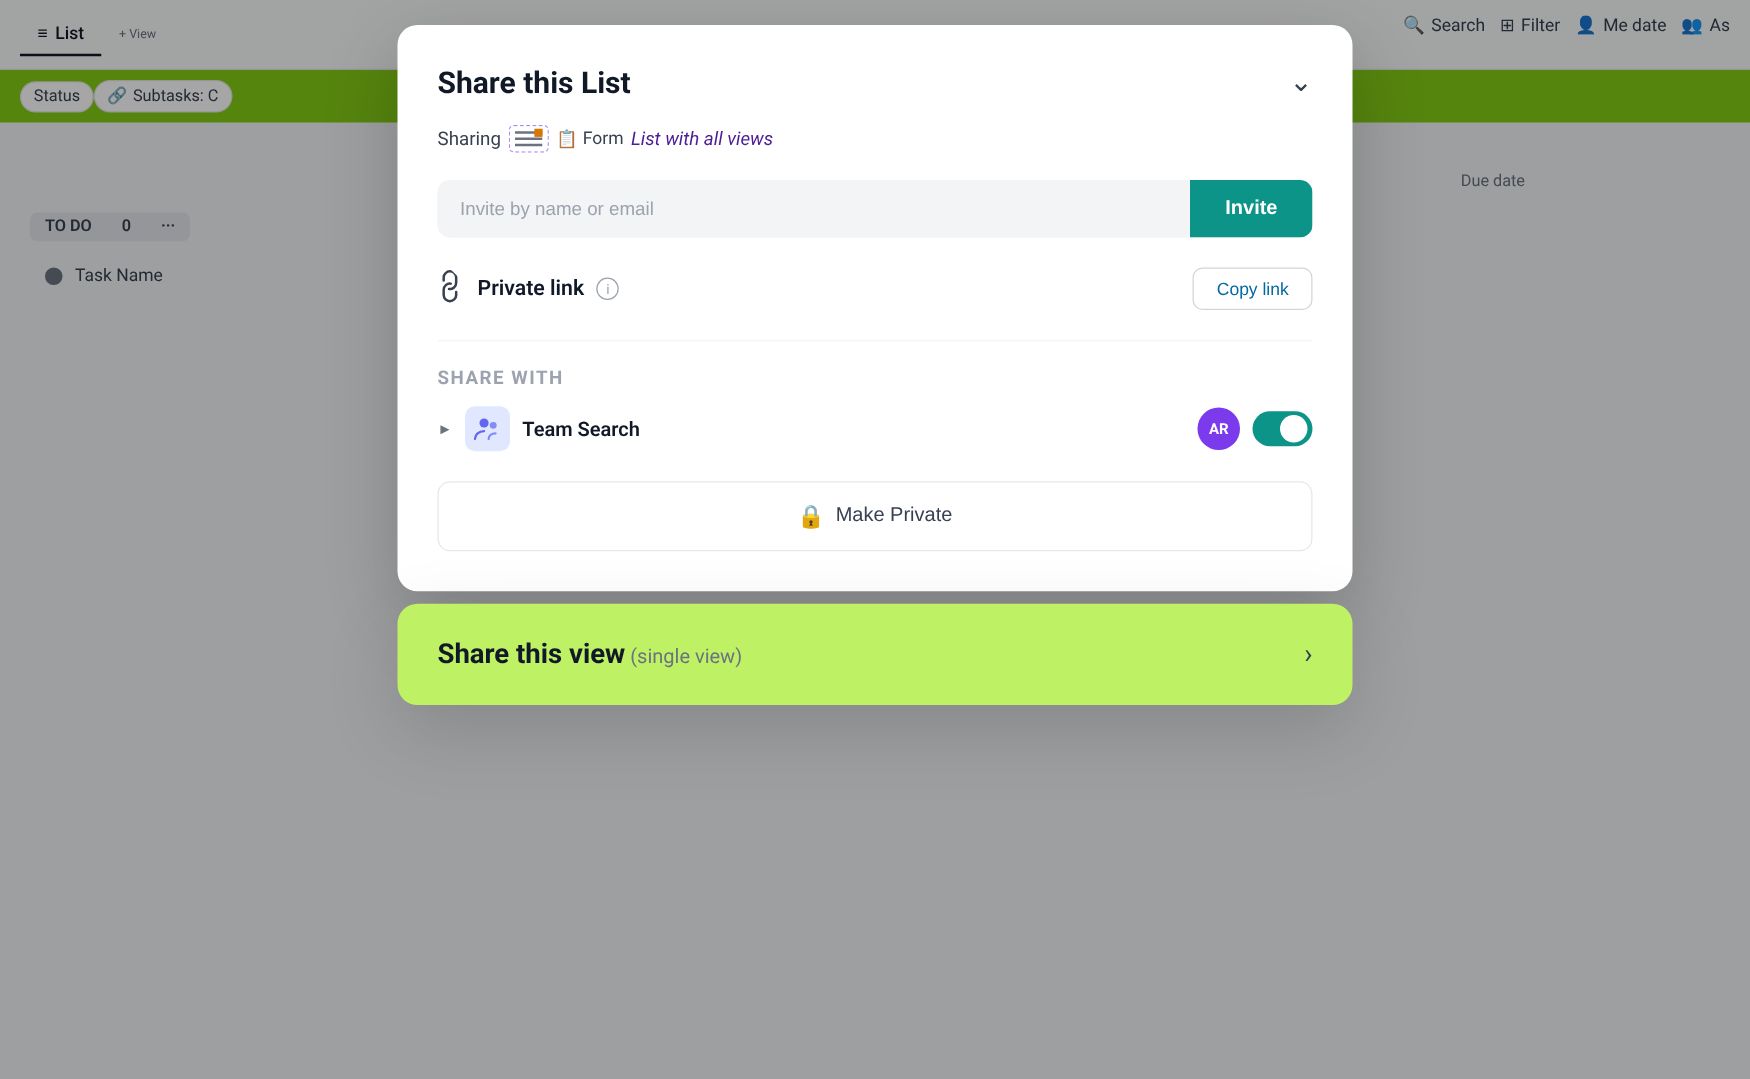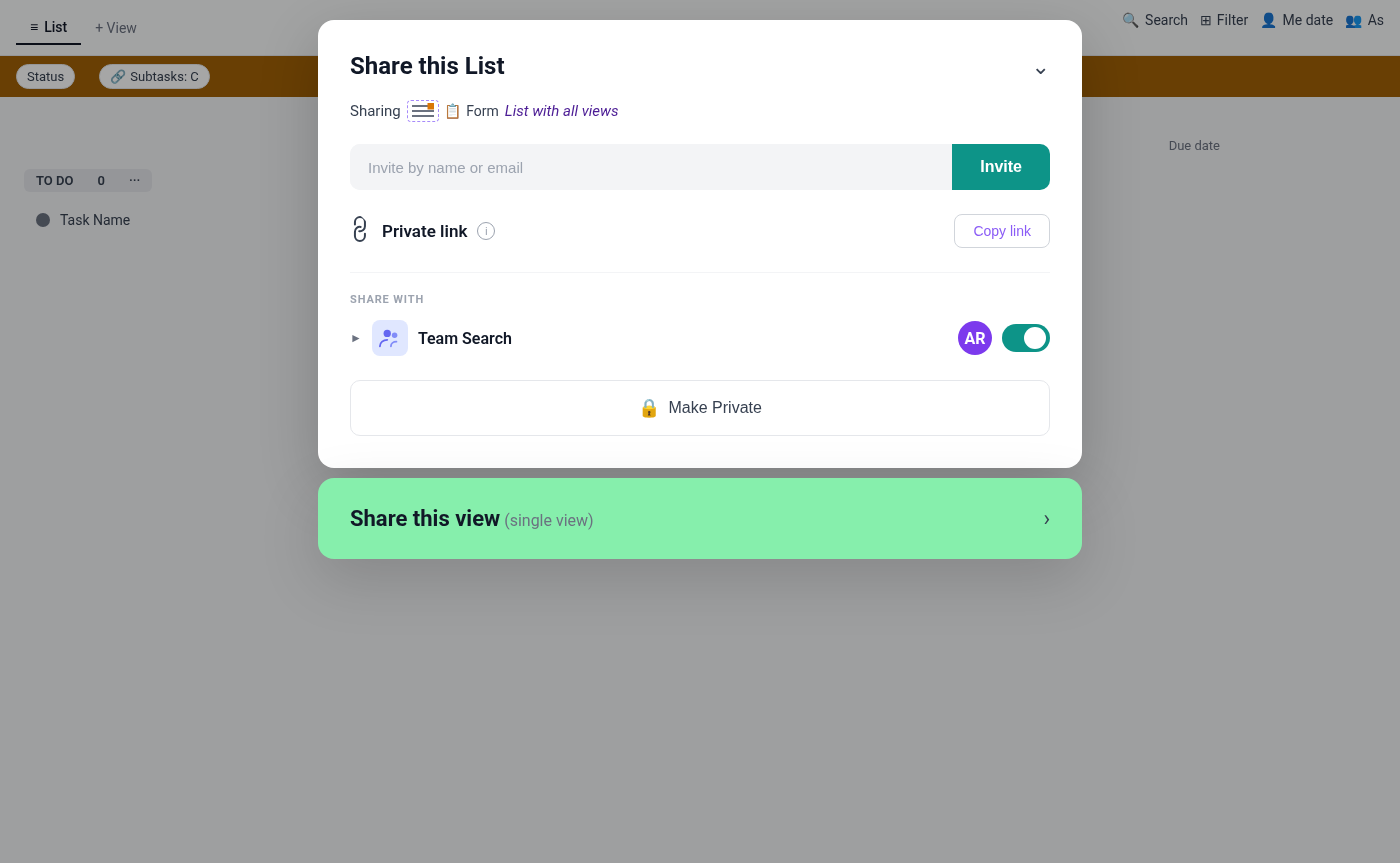--- a/index.html
+++ b/index.html
@@ -35,30 +35,30 @@
       gap: 6px;
       padding: 8px 14px;
       font-size: 14px;
       font-weight: 500;
       color: #111827;
       border-bottom: 2px solid #111827;
     }
 
     .app-tab-add {
       color: #6b7280;
-      font-size: 14px;
+      font-size: 10px;
       padding: 8px 10px;
     }
 
     .app-toolbar {
       display: flex;
       align-items: center;
       padding: 8px 16px;
-      gap: 24px;
-      background: #a16207;
+      gap: 0;
+      background: #84cc16;
       text-align: center;
     }
 
     .toolbar-chip {
       display: flex;
       align-items: center;
       gap: 4px;
       padding: 4px 10px;
       border: 1px solid #e5e7eb;
       border-radius: 16px;
@@ -278,28 +278,28 @@
       color: #9ca3af;
       cursor: pointer;
     }
 
     .copy-link-btn {
       padding: 8px 18px;
       border: 1.5px solid #d1d5db;
       border-radius: 8px;
       background: white;
       font-size: 14px;
-      color: #8b5cf6;
+      color: #0369a1;
       cursor: pointer;
       font-weight: 500;
     }
 
     
     .share-with-label {
-      font-size: 11px;
+      font-size: 15px;
       font-weight: 700;
       letter-spacing: 0.08em;
       color: #9ca3af;
       margin-bottom: 14px;
       text-transform: uppercase;
     }
 
     .share-with-row {
       display: flex;
       align-items: center;
@@ -343,21 +343,21 @@
     }
 
     .avatar {
       width: 34px;
       height: 34px;
       border-radius: 50%;
       background: #7c3aed;
       display: flex;
       align-items: center;
       justify-content: center;
-      font-size: 16px;
+      font-size: 12px;
       font-weight: 700;
       color: white;
     }
 
     
     .toggle {
       width: 48px;
       height: 28px;
       border-radius: 14px;
       background: #0d9488;
@@ -391,21 +391,21 @@
       gap: 8px;
       font-weight: 500;
     }
 
     .lock-icon {
       font-size: 18px;
     }
 
     
     .modal-secondary {
-      background: #86efac;
+      background: #bef264;
       border-radius: 16px;
       padding: 28px 32px;
       box-shadow: 0 20px 60px rgba(0,0,0,0.15);
       display: flex;
       align-items: center;
       justify-content: space-between;
     }
 
     .modal-secondary-title {
       font-size: 22px;

